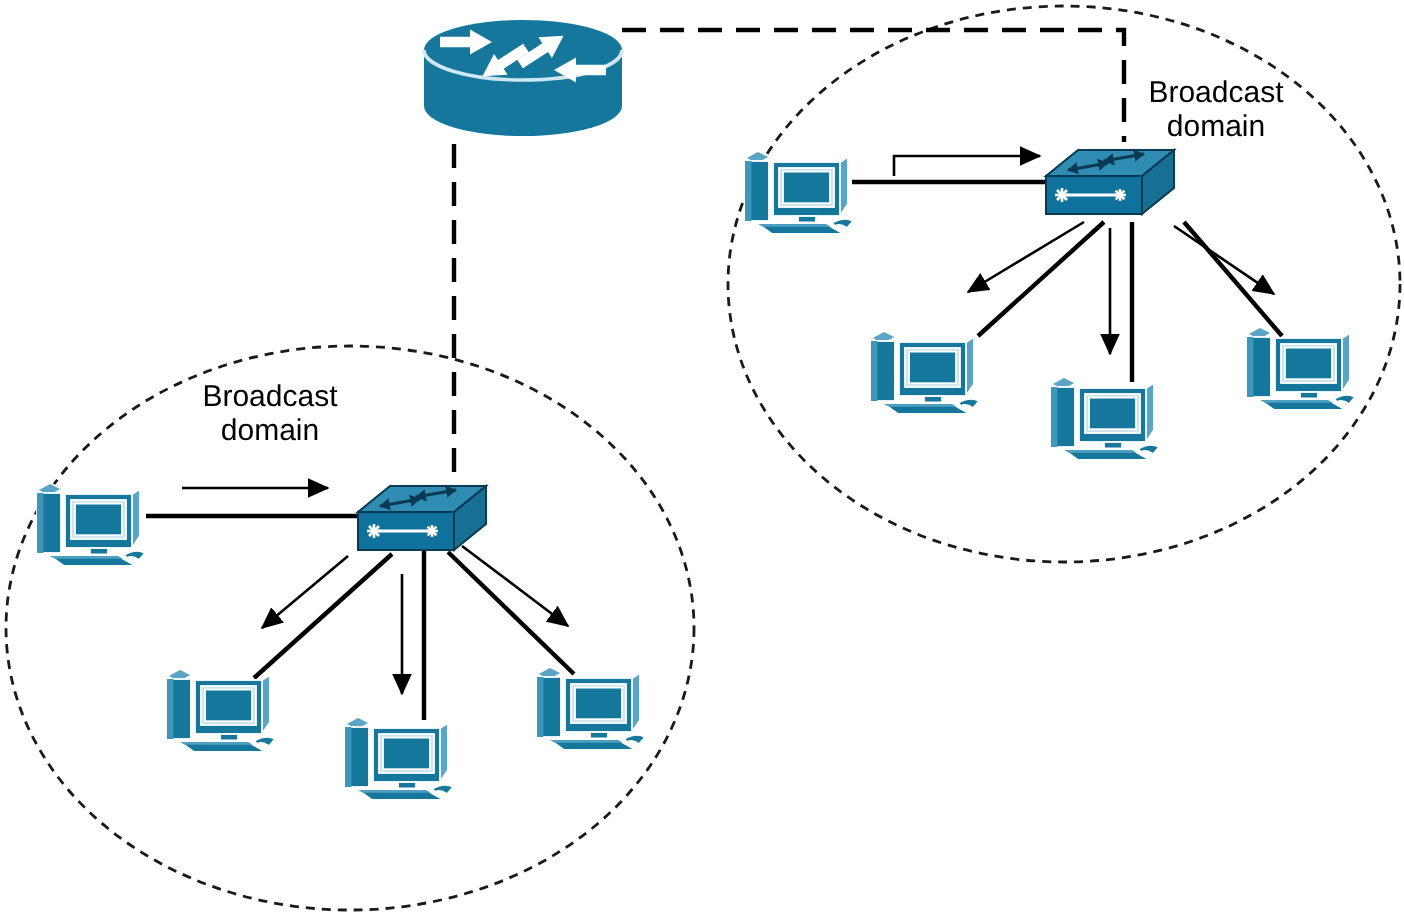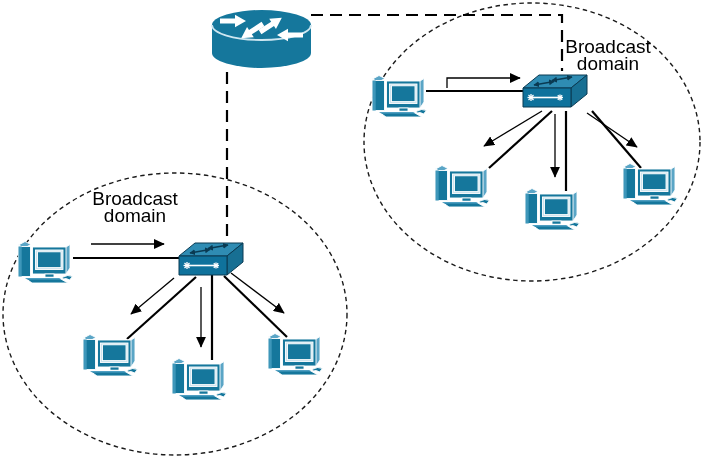--- a/index.html
+++ b/index.html
@@ -8,21 +8,21 @@
     width:702px; height:456px;
     background:#ffffff;
     font-family:"Liberation Sans", sans-serif;
     overflow:hidden;
   }
   #stage svg { position:absolute; left:0; top:0; }
   .domain-label {
     position:absolute;
     width:86px;
     text-align:center;
-    font-size:19px;
+    font-size:15px;
     line-height:16.5px;
     color:#000000;
     user-select:none;
   }
   .lbl-left  { left:92px;  top:191px; }
   .lbl-right { left:565px; top:39px;  }
 </style>
 </head>
 <body>
 

